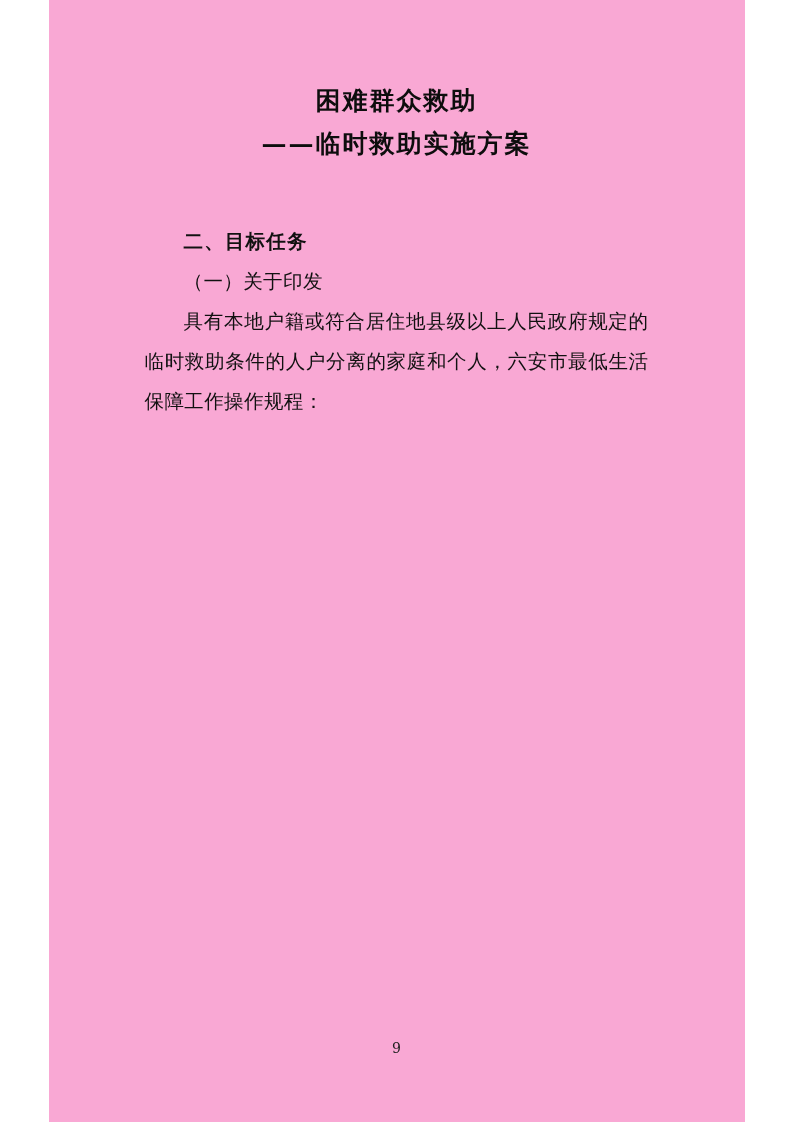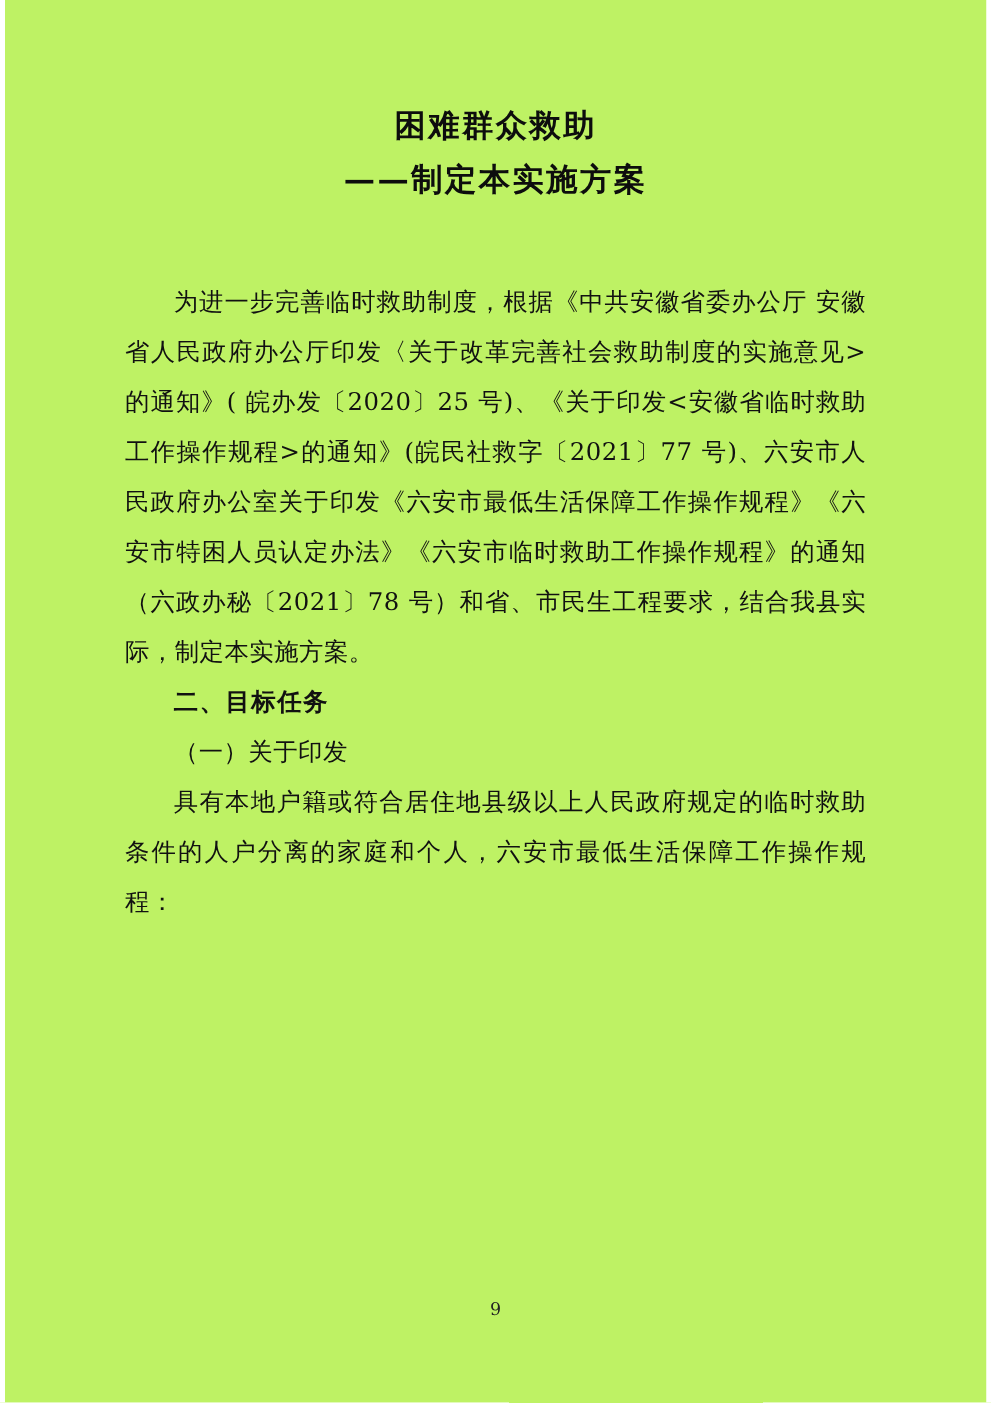--- a/index.html
+++ b/index.html
@@ -2,23 +2,23 @@
 <html><head>
 <meta charset="utf-8">
 <style>
   html, body {
     margin: 0;
     padding: 0;
     background: #ffffff;
   }
   .page {
     position: relative;
-    width: 785px;
+    width: 696px;
     height: 1122px;
-    background: #bef264;
+    background: #f9a8d4;
     margin: 0 auto;
     font-family: "DejaVu Serif", "Liberation Serif", serif;
     color: #111111;
     box-sizing: border-box;
     overflow: hidden;
   }
   .content {
     position: absolute;
     left: 96px;
     right: 96px;
@@ -70,25 +70,24 @@
 </style>
 </head>
 <body>
 
 <div class="page">
 
   <div class="content">
 
     <h1 class="doc-title">
       <span>困难群众救助</span>
-      <span class="line2">——制定本实施方案</span>
+      <span class="line2">——临时救助实施方案</span>
     </h1>
 
     <div class="body-text">
-      <p class="para indent">为进一步完善临时救助制度，根据《中共安徽省委办公厅 安徽省人民政府办公厅印发〈关于改革完善社会救助制度的实施意见&gt;的通知》( 皖办发〔2020〕25 号)、《关于印发&lt;安徽省临时救助工作操作规程&gt;的通知》(皖民社救字〔2021〕77 号)、六安市人民政府办公室关于印发《六安市最低生活保障工作操作规程》《六安市特困人员认定办法》《六安市临时救助工作操作规程》的通知（六政办秘〔2021〕78 号）和省、市民生工程要求，结合我县实际，制定本实施方案。</p>
       <p class="para heading">二、目标任务</p>
       <p class="para indent">（一）关于印发</p>
       <p class="para indent">具有本地户籍或符合居住地县级以上人民政府规定的临时救助条件的人户分离的家庭和个人，六安市最低生活保障工作操作规程：</p>
     </div>
 
   </div>
 
   <div class="page-number">9</div>
 
 </div>

